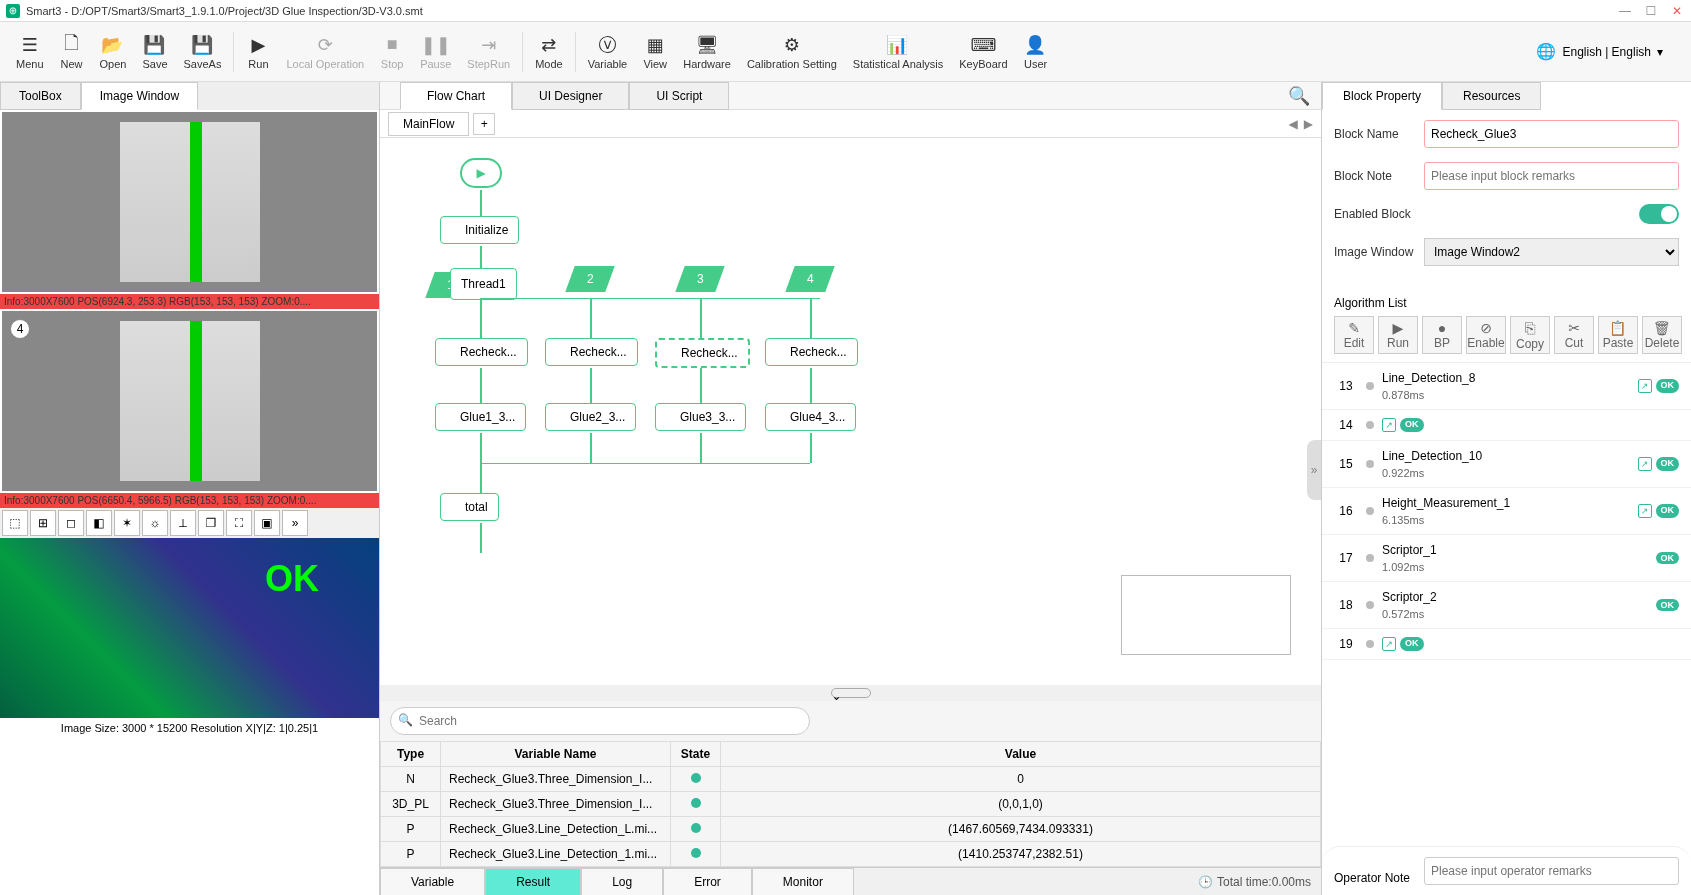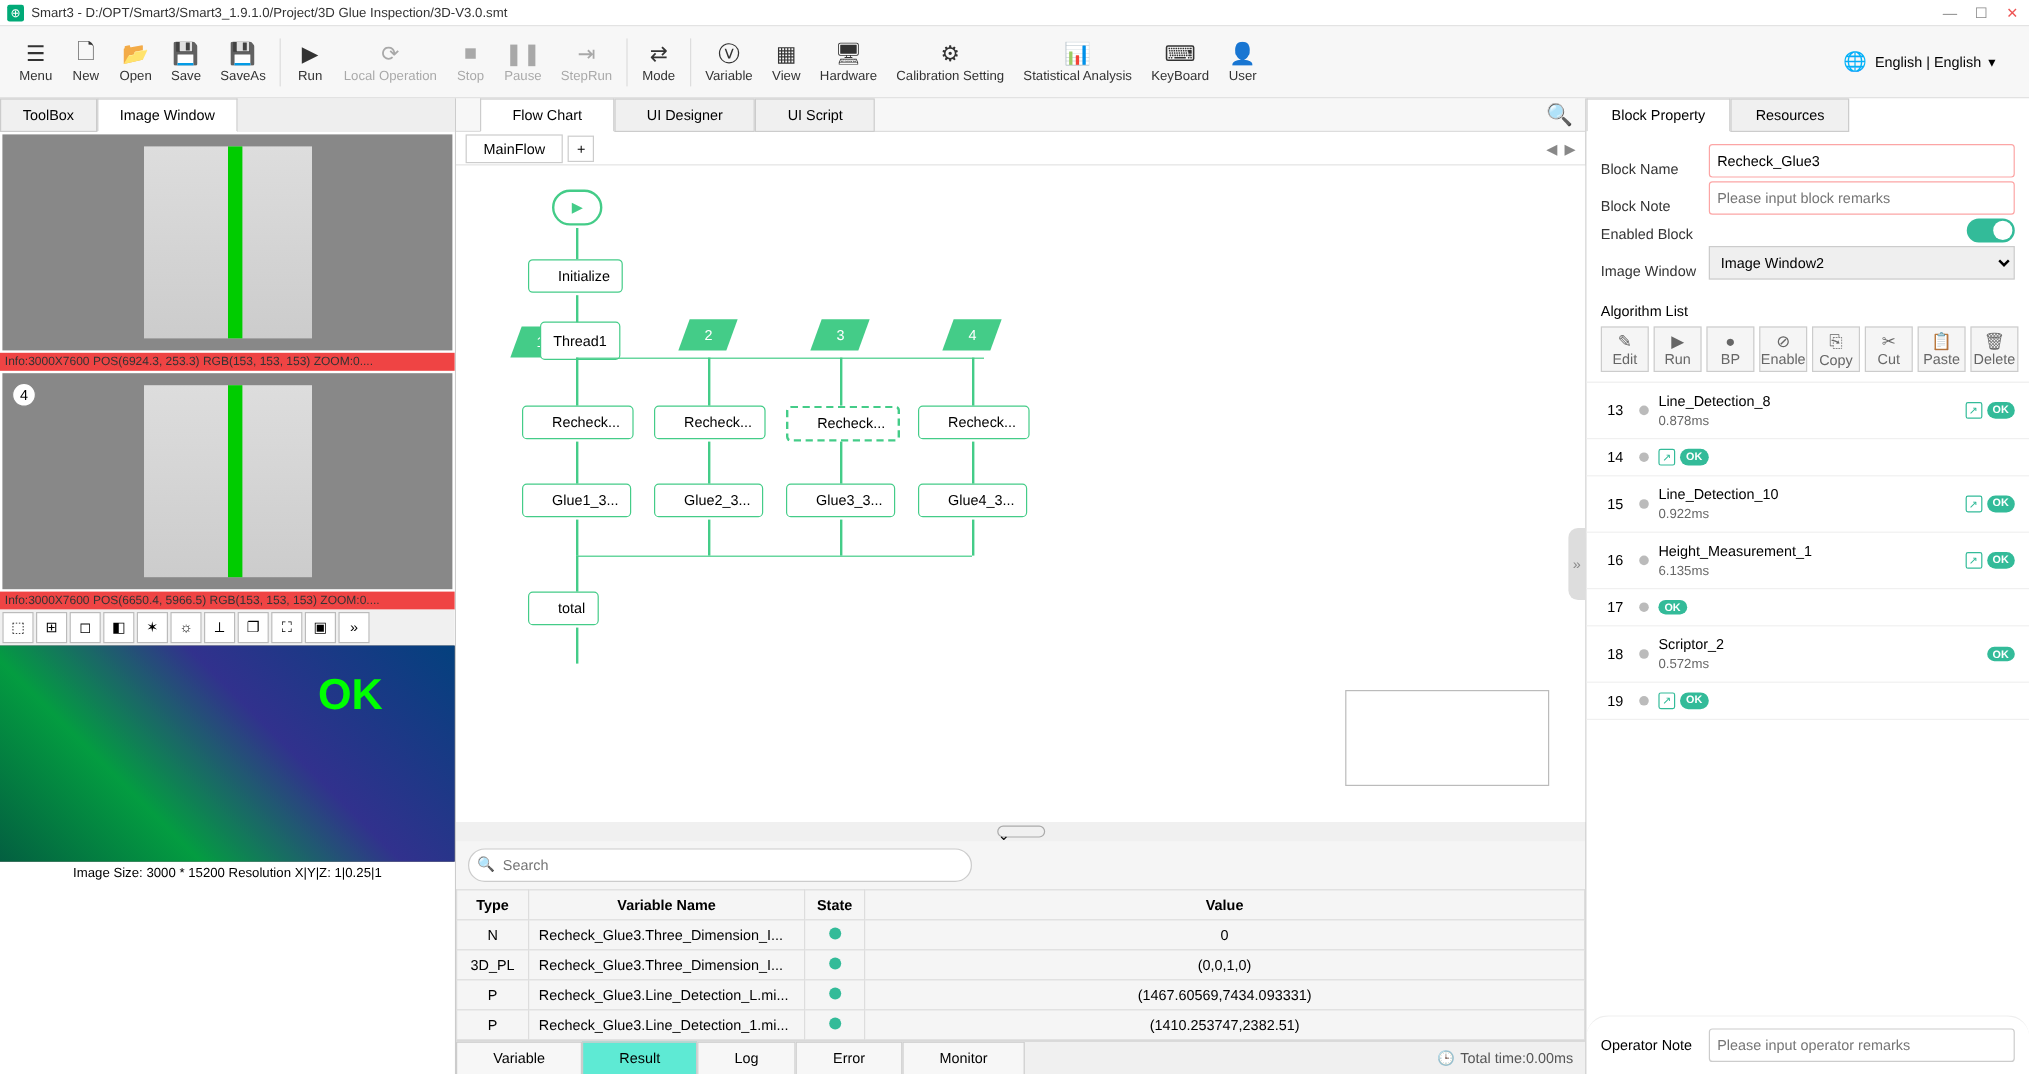--- a/index.html
+++ b/index.html
@@ -74,41 +74,41 @@
 .bottomtabs .btab { padding: 6px 30px; border: 1px solid #ccc; cursor:pointer; background:#f7f7f7; }
 .bottomtabs .btab.active { background:#5eead4; }
 .bottomtabs .time { margin-left:auto; padding-right:10px; font-size:11px; color:#555; display:flex; align-items:center; gap:4px; }
 
 
 .rightcol { width: 370px; border-left: 1px solid #ccc; display:flex; flex-direction:column; background:#fff; }
 .rtabs { height:28px; display:flex; }
 .rtabs .tab { flex:0 0 auto; padding: 6px 20px; border:1px solid #ccc; background:#f0f0f0; cursor:pointer; }
 .rtabs .tab.active { background:#fff; border-bottom-color:#fff; }
 .proppanel { padding: 10px 12px; }
-.prow { display:flex; align-items:flex-end; margin-bottom: 3px; }
+.prow { display:flex; align-items:center; margin-bottom: 14px; }
 .prow .lbl { width: 90px; font-size:12px; color:#333; }
 .prow input[type=text] { flex:1; padding:6px; border:1px solid #fca5a5; border-radius:3px; }
 .prow select { flex:1; padding:5px; border:1px solid #ccc; }
 .toggle { width:40px; height:20px; background:#3b9; border-radius:10px; position:relative; cursor:pointer; margin-left:auto; }
 .toggle::after { content:""; position:absolute; right:2px; top:2px; width:16px; height:16px; background:#fff; border-radius:50%; }
 .algolabel { font-size:12px; margin: 6px 12px; }
 .algotb { display:flex; gap:4px; padding:0 12px 8px; }
 .algotb .ab { flex:1; min-width:40px; height:38px; border:1px solid #ccc; background:#f5f5f5; display:flex; flex-direction:column; align-items:center; justify-content:center; cursor:pointer; font-size:10px; color:#666; }
 .algotb .ab .i { font-size:14px; }
 .algolist { flex:1; overflow-y:auto; border-top:1px solid #eee; }
 .arow { display:flex; align-items:center; padding:8px 12px; border-bottom:1px solid #f0f0f0; }
 .arow .idx { width:24px; text-align:center; }
 .arow .dot { width:8px;height:8px;border-radius:50%;background:#bbb; margin:0 8px; }
 .arow .body { flex:1; }
 .arow .body .name { font-size:12px; }
 .arow .body .ms { font-size:11px; color:#666; margin-top:4px; }
 .arow .icons { display:flex; gap:4px; }
 .arow .okb { background:#3b9; color:#fff; border-radius:8px; padding:1px 5px; font-size:9px; font-weight:bold; }
 .arow .lb { width:14px; height:14px; border:1px solid #3b9; color:#3b9; font-size:9px; display:flex;align-items:center;justify-content:center; border-radius:2px; }
-.opnote { padding:10px 12px; display:flex; align-items:center; border-top:1px solid #eee;border-radius:18px; }
+.opnote { padding:10px 12px; display:flex; align-items:flex-end; border-top:1px solid #eee;border-radius:18px; }
 .opnote .lbl { width:90px; }
 .opnote input { flex:1; padding:6px; border:1px solid #ccc; border-radius:3px; }
 
 .collapser { position:absolute; width:14px; height:60px; background:#ddd; border-radius:0 8px 8px 0; display:flex;align-items:center;justify-content:center; cursor:pointer; color:#888; }
 </style>
 </head>
 <body>
 
 <div class="titlebar">
   <div class="icon">⊕</div>
@@ -498,20 +498,24 @@
             <div class="ms">6.135ms</div>
           </div>
           <div class="icons">
             <div class="lb">↗</div>
             <div class="okb">OK</div>
           </div>
         </div>
         <div class="arow">
           <div class="idx">17</div>
           <div class="dot"></div>
+          <div class="body">
+            <div class="name">Scriptor_1</div>
+            <div class="ms">1.092ms</div>
+          </div>
           <div class="icons">
             <div class="okb">OK</div>
           </div>
         </div>
         <div class="arow">
           <div class="idx">18</div>
           <div class="dot"></div>
           <div class="body">
             <div class="name">Scriptor_2</div>
             <div class="ms">0.572ms</div>

